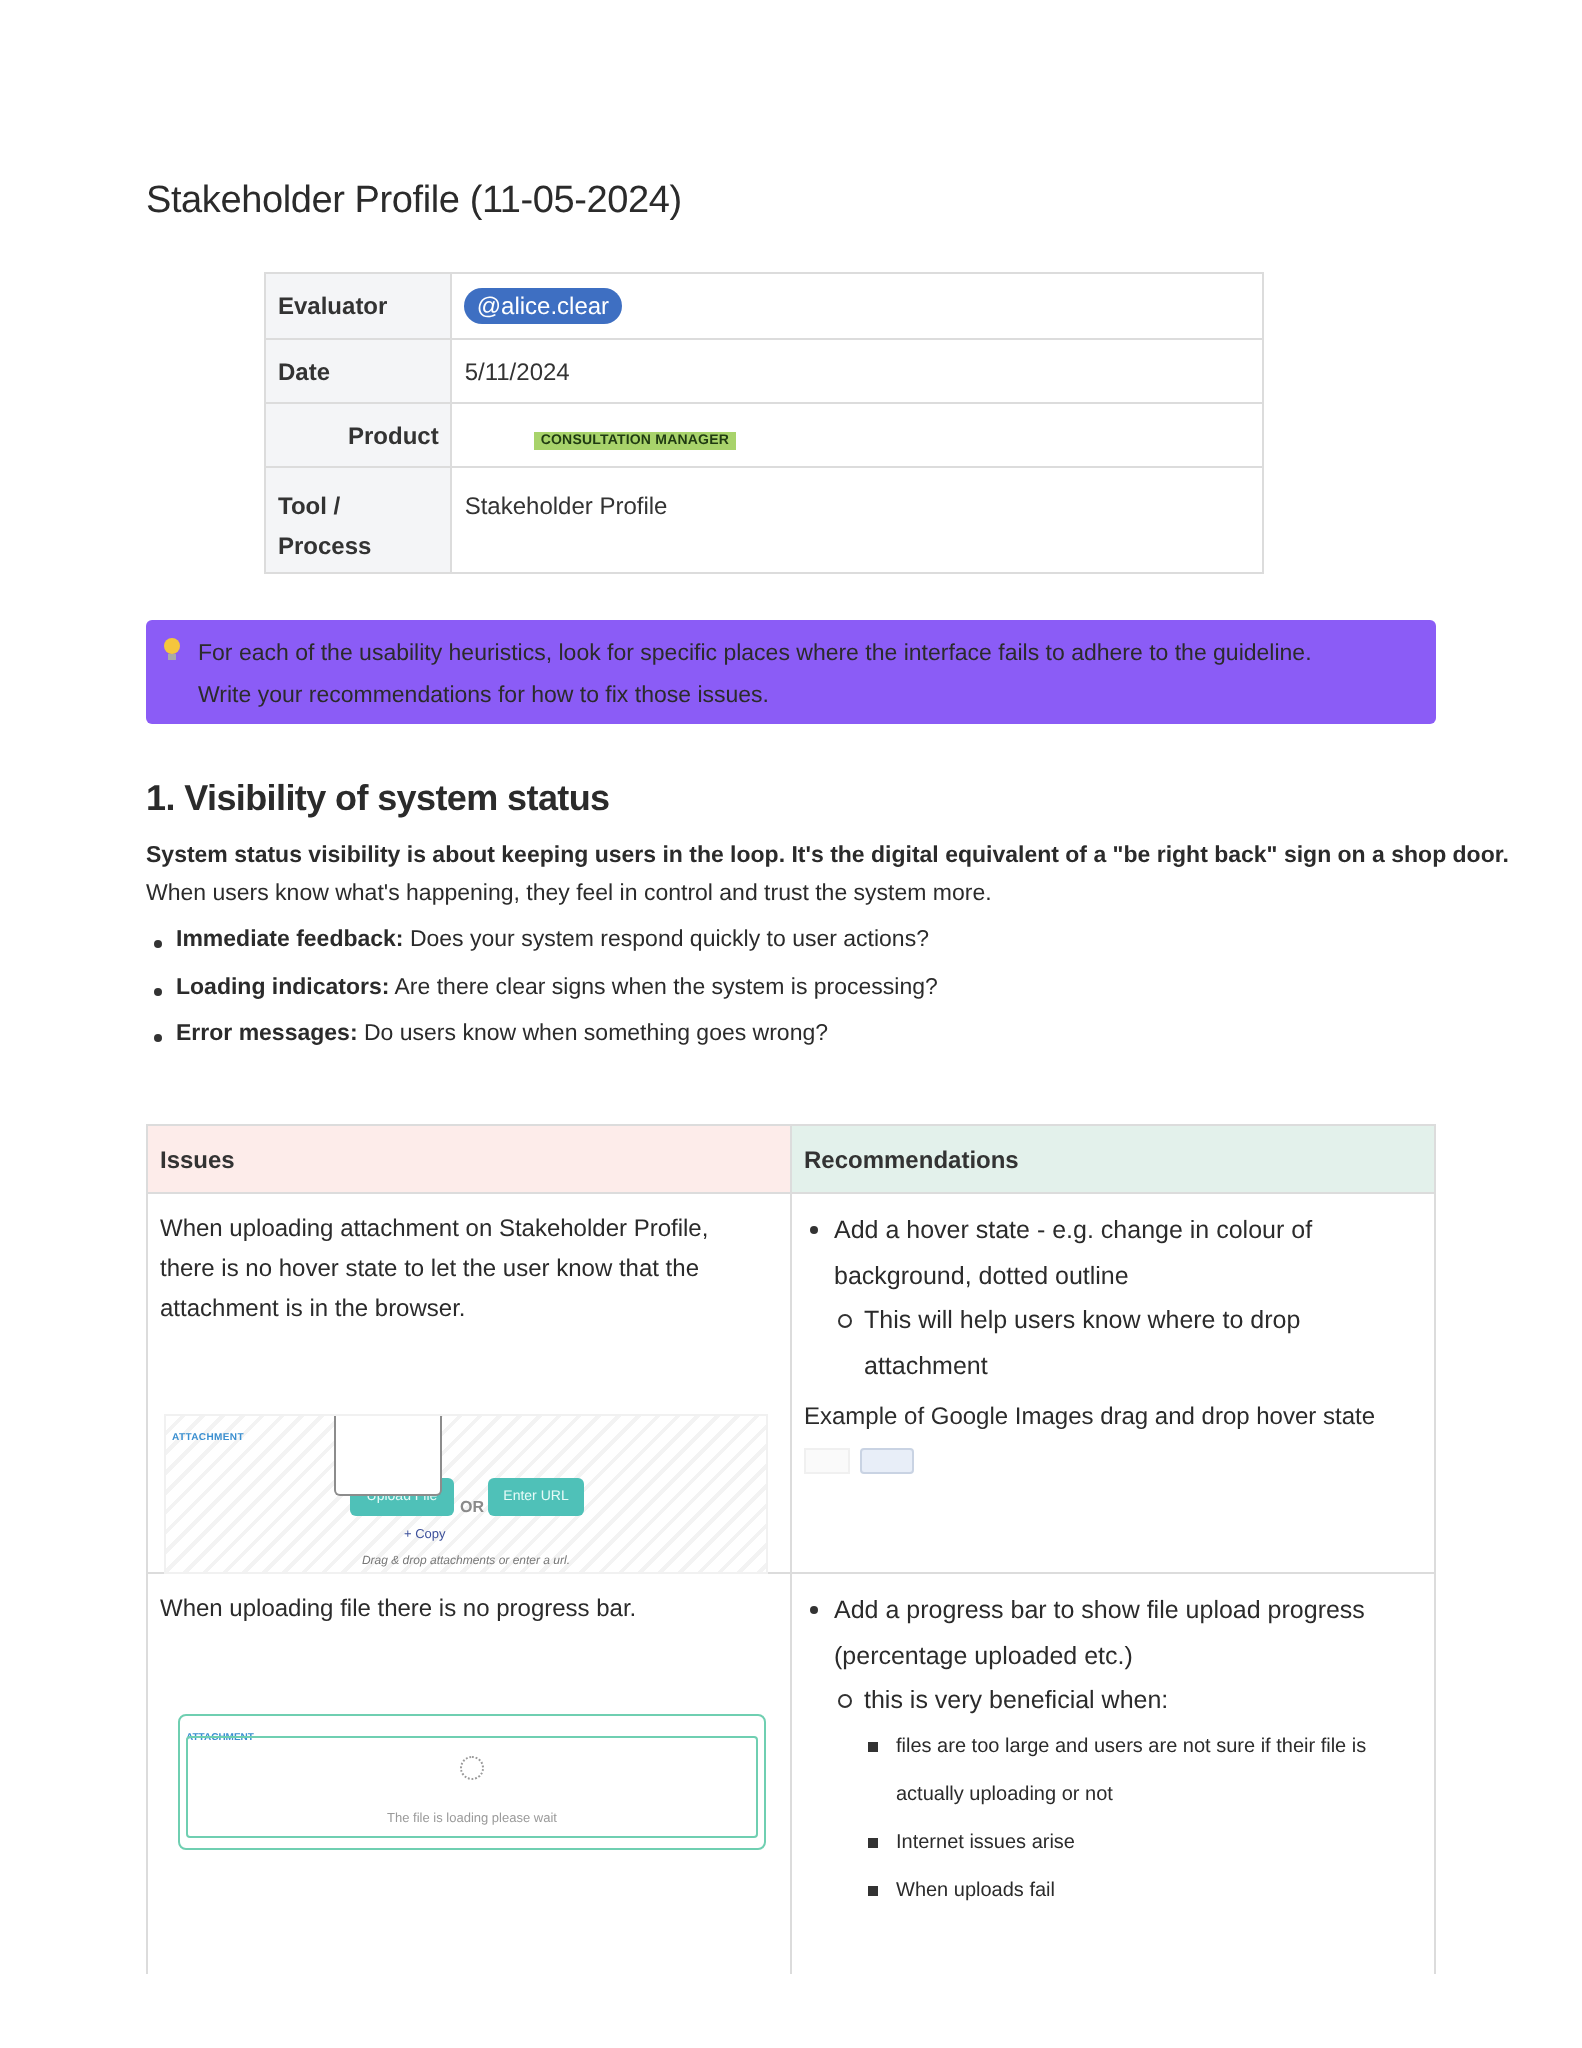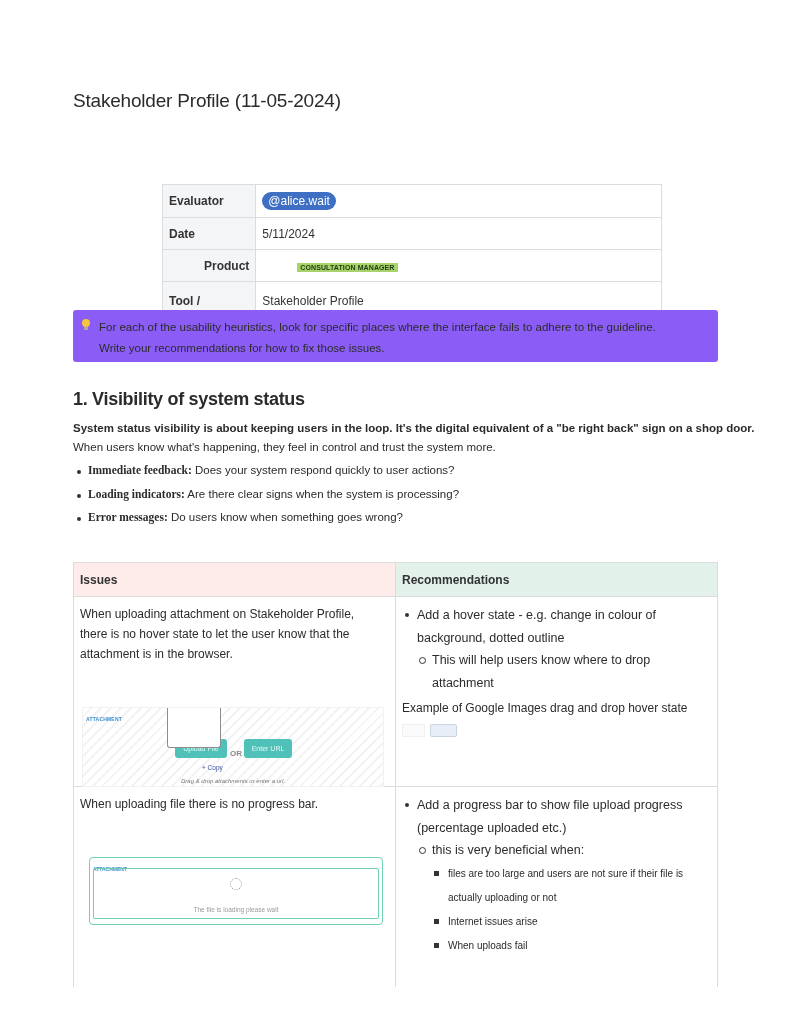--- a/index.html
+++ b/index.html
@@ -1,21 +1,21 @@
 <!DOCTYPE html>
 <html><head>
 <meta charset="utf-8">
 <style>
   * { box-sizing: border-box; margin: 0; padding: 0; }
   html, body { width: 791px; height: 1024px; background: #ffffff; overflow: hidden; }
   body { font-family: "Liberation Sans", "DejaVu Sans", sans-serif; color: #172b4d; position: relative; }
 
   .page-title { position: absolute; left: 73px; top: 90px; font-size: 19px; font-weight: 400; color: #2b2b2b; letter-spacing: -0.2px; }
 
-  .meta-table { position: absolute; left: 162px; top: 136px; width: 500px; border-collapse: collapse; font-size: 12px; margin-top: 48px; }
+  .meta-table { position: absolute; left: 132px; top: 136px; width: 500px; border-collapse: collapse; font-size: 12px; }
   .meta-table td { border: 1px solid #dcdcdc; padding: 0 6px; vertical-align: middle; }
   .meta-table td.k { width: 92px; background: #f4f5f7; font-weight: 700; color: #333; font-size: 12px; }
   .meta-table td.v { color: #333; }
   .meta-table tr.r1 td { height: 33px; }
   .meta-table tr.r2 td { height: 32px; }
   .meta-table tr.r3 td { height: 32px; padding-left: 41px; }
   .meta-table tr.r4 td { height: 53px; vertical-align: top; padding-top: 9px; line-height: 20px; }
   .mention { display: inline-block; background: #3e6fc2; color: #fff; border-radius: 10px; padding: 1px 6px; font-size: 12px; line-height: 16px; }
   .lozenge { display: inline-block; background: #a8d36b; color: #1f3a12; font-size: 7px; font-weight: 700; padding: 1px 3px; letter-spacing: 0.1px; }
 
@@ -28,21 +28,21 @@
   .panel p.l2 { top: 32px; }
 
   .h1 { position: absolute; left: 73px; top: 389px; font-size: 18px; font-weight: 700; color: #2b2b2b; letter-spacing: -0.3px; }
   .intro { position: absolute; left: 73px; font-size: 11.5px; color: #2b2b2b; }
   .intro.l1 { top: 422px; font-weight: bold; }
   .intro.l2 { top: 441px; }
 
   .bullets { position: absolute; left: 77px; top: 464px; list-style: none; }
   .bullets li { font-size: 11.5px; color: #2b2b2b; height: 23.5px; position: relative; padding-left: 11px; }
   .bullets li::before { content: ""; position: absolute; left: 0; top: 6px; width: 4px; height: 4px; border-radius: 50%; background: #333; }
-  .bullets li b { font-weight: 700; font-family: Liberation Serif, serif; }
+  .bullets li b { font-weight: 700; }
 
   .grid { position: absolute; left: 73px; top: 562px; width: 645px; border-collapse: collapse; }
   .grid td, .grid th { border: 1px solid #dcdcdc; vertical-align: top; text-align: left; }
   .grid th { height: 34px; vertical-align: middle; padding: 0 6px; font-size: 12px; font-weight: 700; color: #333; }
   .grid th.iss { background: #fdecea; width: 322px; }
   .grid th.rec { background: #e3f1eb; }
   .grid td { padding: 7px 6px; font-size: 12px; color: #2b2b2b; line-height: 20px; position: relative; }
   .grid tr.row1 td { height: 190px; }
   .grid tr.row2 td { height: 200px; border-bottom: none; }
 
@@ -79,21 +79,21 @@
 </style>
 </head>
 <body>
 
 <h1 class="page-title">Stakeholder Profile (11-05-2024)</h1>
 
 <table class="meta-table">
   <tbody>
       <tr class="r1">
     <td class="k">Evaluator</td>
-    <td class="v"><span class="mention">@alice.wait</span></td>
+    <td class="v"><span class="mention">@alice.clear</span></td>
   </tr>
   <tr class="r2">
     <td class="k">Date</td>
     <td class="v">5/11/2024</td>
   </tr>
   <tr class="r3">
     <td class="k">Product</td>
     <td class="v"><span class="lozenge">CONSULTATION MANAGER</span></td>
   </tr>
   <tr class="r4">

